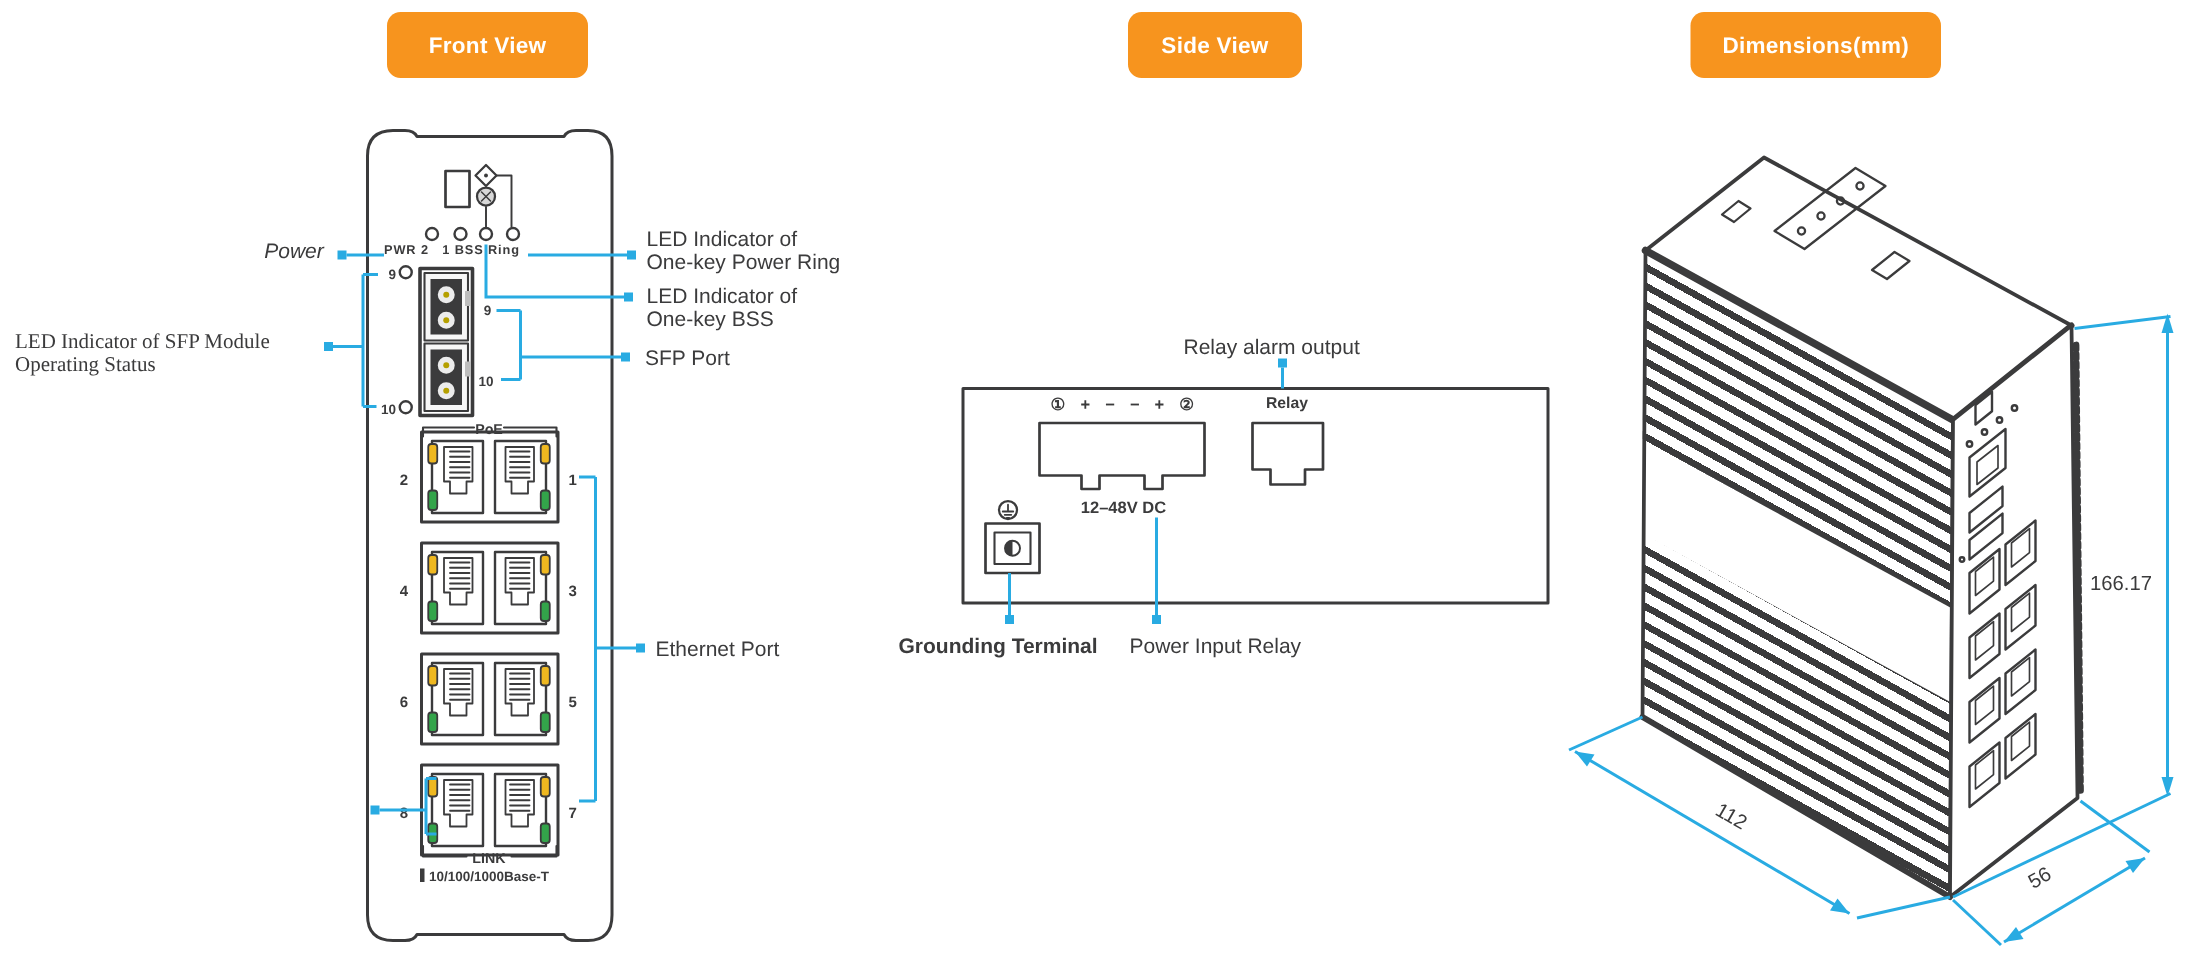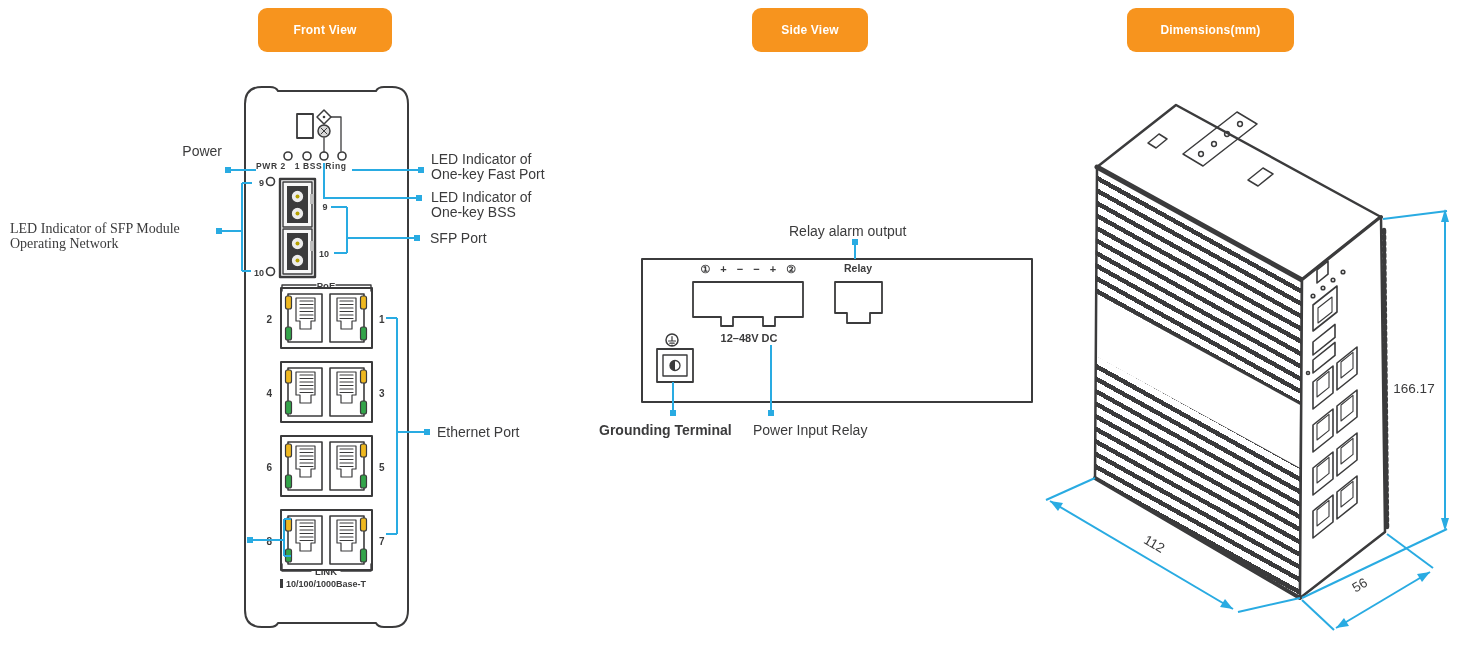--- a/index.html
+++ b/index.html
@@ -3,21 +3,21 @@
 <meta charset="utf-8">
 <style>
   html,body{margin:0;padding:0;background:#ffffff;}
   .canvas{
     position:relative;width:1470px;height:648px;background:#ffffff;overflow:hidden;
     font-family:"Liberation Sans", sans-serif;color:#3B3B3C;
   }
   .chip{
     position:absolute;height:44px;background:#F7941E;border-radius:9px;
     display:flex;align-items:center;justify-content:center;
-    color:#ffffff;font-weight:bold;font-size:12px;letter-spacing:.2px;
+    color:#ffffff;font-weight:bold;font-size:15px;letter-spacing:.2px;
   }
   .chip-front{left:258px;top:8px;width:134px;}
   .chip-side{left:752px;top:8px;width:116px;}
   .chip-dims{left:1127px;top:8px;width:167px;}
   .callout{
     position:absolute;font-size:14px;line-height:15px;color:#3B3B3C;white-space:nowrap;
   }
   .fins{
     position:absolute;left:1093px;top:165px;width:212px;height:436px;
     background:repeating-linear-gradient(209deg,#3B3B3C 0px,#3B3B3C 4.5px,#ffffff 4.5px,#ffffff 11px);
@@ -270,30 +270,30 @@
       <path d="M1387,534 L1433,568"></path>
       <path d="M1336,628 L1430,572"></path>
       <polygon points="1336,628 1349,626 1344,618" fill="#29ABE2" stroke="none"></polygon>
       <polygon points="1430,572 1422,582 1417,574" fill="#29ABE2" stroke="none"></polygon>
     </g>
     <text x="1414" y="393" text-anchor="middle" font-size="13.5">166.17</text>
     <text transform="translate(1152,548) rotate(30)" text-anchor="middle" font-size="13.5">112</text>
     <text transform="translate(1362,589) rotate(-30)" text-anchor="middle" font-size="13.5">56</text>
   </svg>
 
-  <div class="callout" style="left:170px;top:144px;width:52px;text-align:right;">Power</div>
+  <div class="callout" style="left:170px;top:160px;width:52px;text-align:center;font-style:italic;">Power</div>
 
   <div class="callout" style="left:10px;top:221px;font-family:Liberation Serif, serif;">
     <div>LED Indicator of SFP Module</div>
-    <div>Operating Network</div>
+    <div>Operating Status</div>
   </div>
 
   <div class="callout" style="left:431px;top:152px;">
     <div>LED Indicator of</div>
-    <div>One-key Fast Port</div>
+    <div>One-key Power Ring</div>
   </div>
 
   <div class="callout" style="left:431px;top:190px;">
     <div>LED Indicator of</div>
     <div>One-key BSS</div>
   </div>
 
   <div class="callout" style="left:430px;top:231px;">SFP Port</div>
 
   <div class="callout" style="left:437px;top:425px;">Ethernet Port</div>

